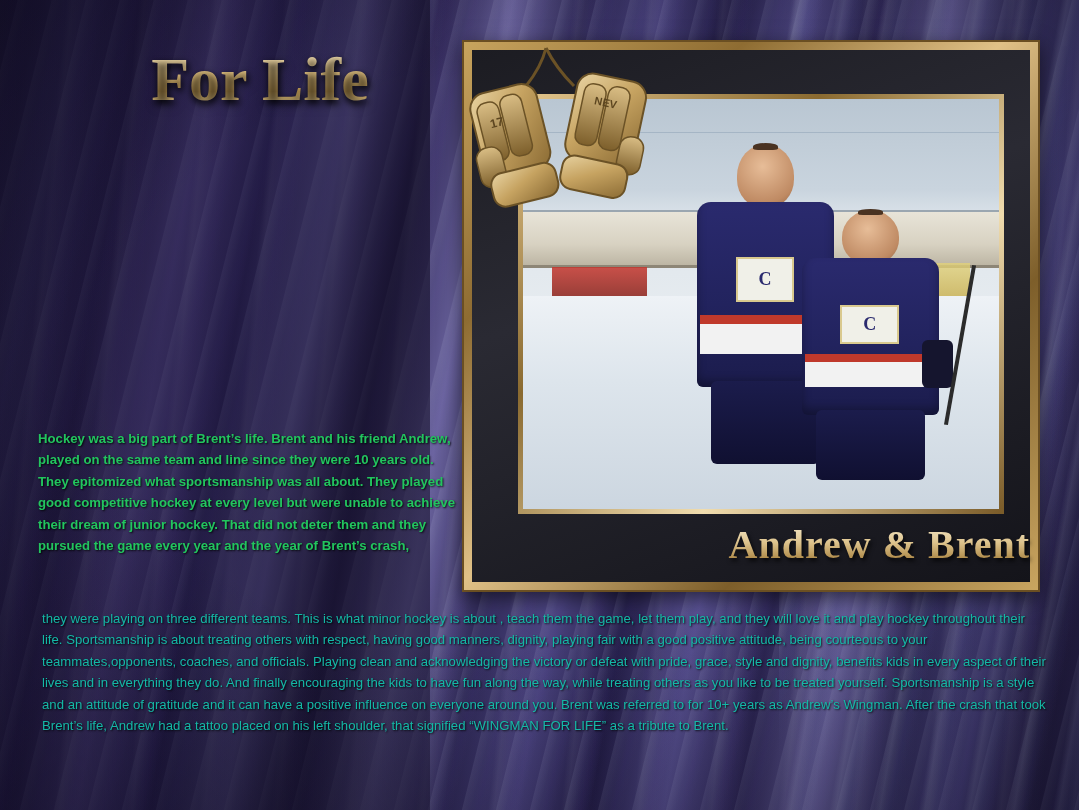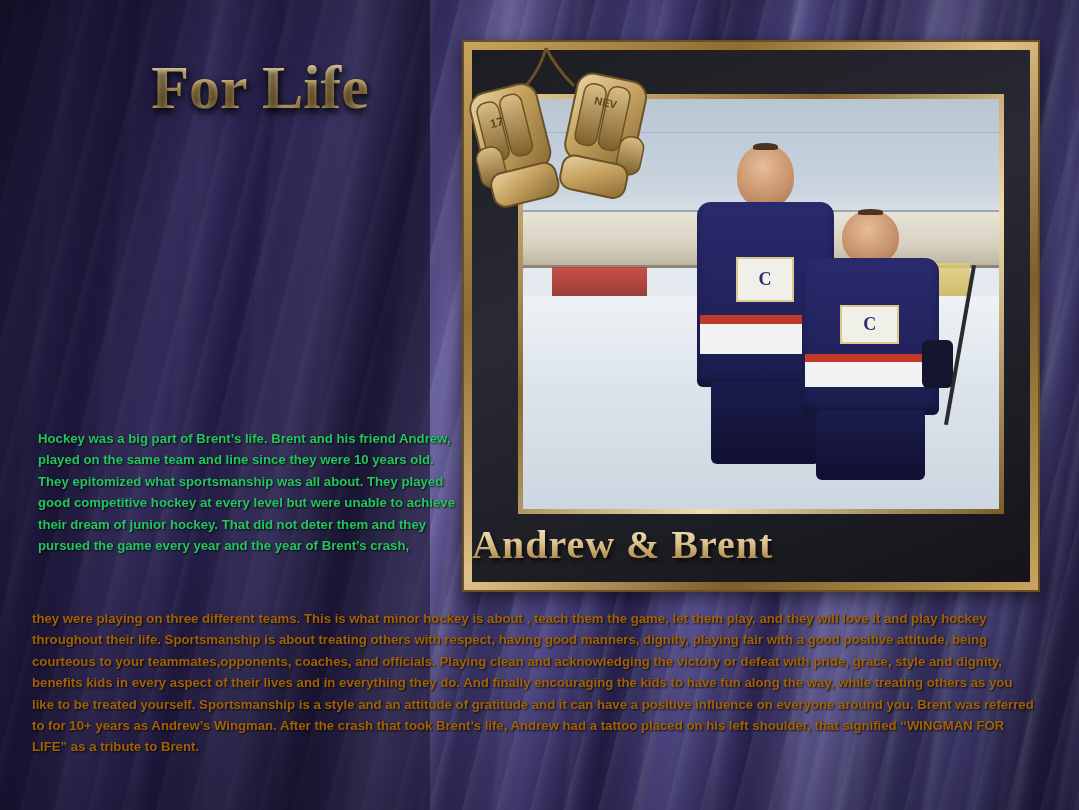--- a/index.html
+++ b/index.html
@@ -98,21 +98,21 @@
     letter-spacing: 0px;
     color: #d6b878;
     background: linear-gradient(180deg, #f3e6c2 0%, #d9bb7e 38%, #b28f4c 70%, #e4cf9c 100%);
     -webkit-background-clip: text;
     background-clip: text;
     -webkit-text-fill-color: transparent;
     text-shadow: 0 3px 6px rgba(0,0,0,0.55);
     filter: drop-shadow(2px 3px 3px rgba(0,0,0,0.6));
   }
   .title-line.second {
-    margin-top: 14px;
+    margin-top: 6px;
   }
   .author {
     margin-top: 44px;
     font-family: "Liberation Serif", serif;
     font-weight: bold;
     font-size: 38px;
     letter-spacing: 1px;
     color: #d9bb7e;
     background: linear-gradient(180deg, #f6ecd0 0%, #ddc089 45%, #b4914f 75%, #e7d4a4 100%);
     -webkit-background-clip: text;
@@ -306,21 +306,21 @@
     top: 42px;
     width: 190px;
     height: 215px;
     pointer-events: none;
   }
 
   .caption {
     position: absolute;
     left: 0; right: 0;
     bottom: 14px;
-    text-align: left;
+    text-align: right;
     font-family: "Liberation Serif", serif;
     font-weight: bold;
     font-size: 40px;
     letter-spacing: 1px;
     color: #ddc089;
     background: linear-gradient(180deg, #f7eed4 0%, #dec48e 45%, #b08c4b 80%, #e8d6a8 100%);
     -webkit-background-clip: text;
     background-clip: text;
     -webkit-text-fill-color: transparent;
     filter: drop-shadow(2px 3px 2px rgba(0,0,0,0.7));
@@ -333,26 +333,26 @@
     top: 428px;
     width: 420px;
     color: #22c55e;
     font-size: 13.2px;
     font-weight: bold;
     line-height: 1.62;
     text-shadow: 1px 1px 2px rgba(0,0,0,0.85);
   }
   .body-wide {
     position: absolute;
-    left: 32px;
+    left: 42px;
     top: 608px;
     width: 1006px;
-    color: #a16207;
+    color: #14b8a6;
     font-size: 13.2px;
-    font-weight: bold;
+    font-weight: normal;
     line-height: 1.62;
     text-shadow: 1px 1px 2px rgba(0,0,0,0.85);
   }
 </style>
 </head>
 <body>
 
 <div class="poster">
 
   <div class="bg-base"></div>

